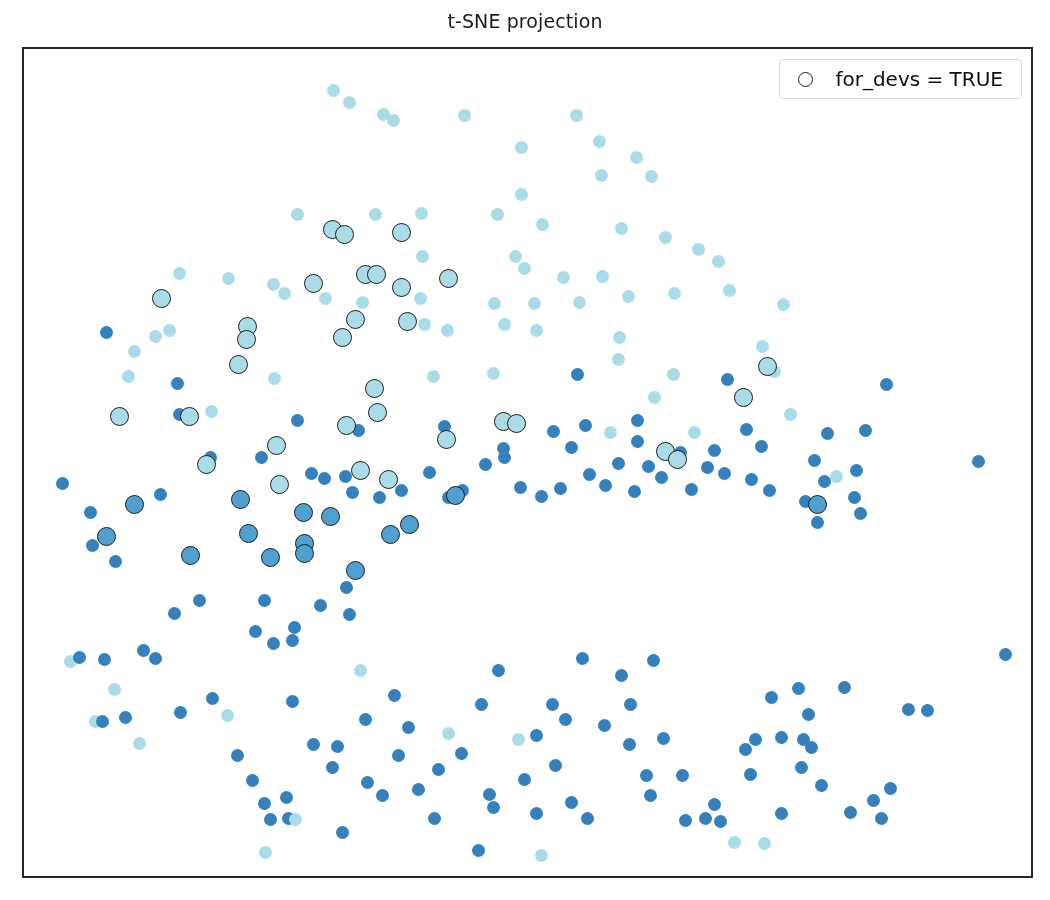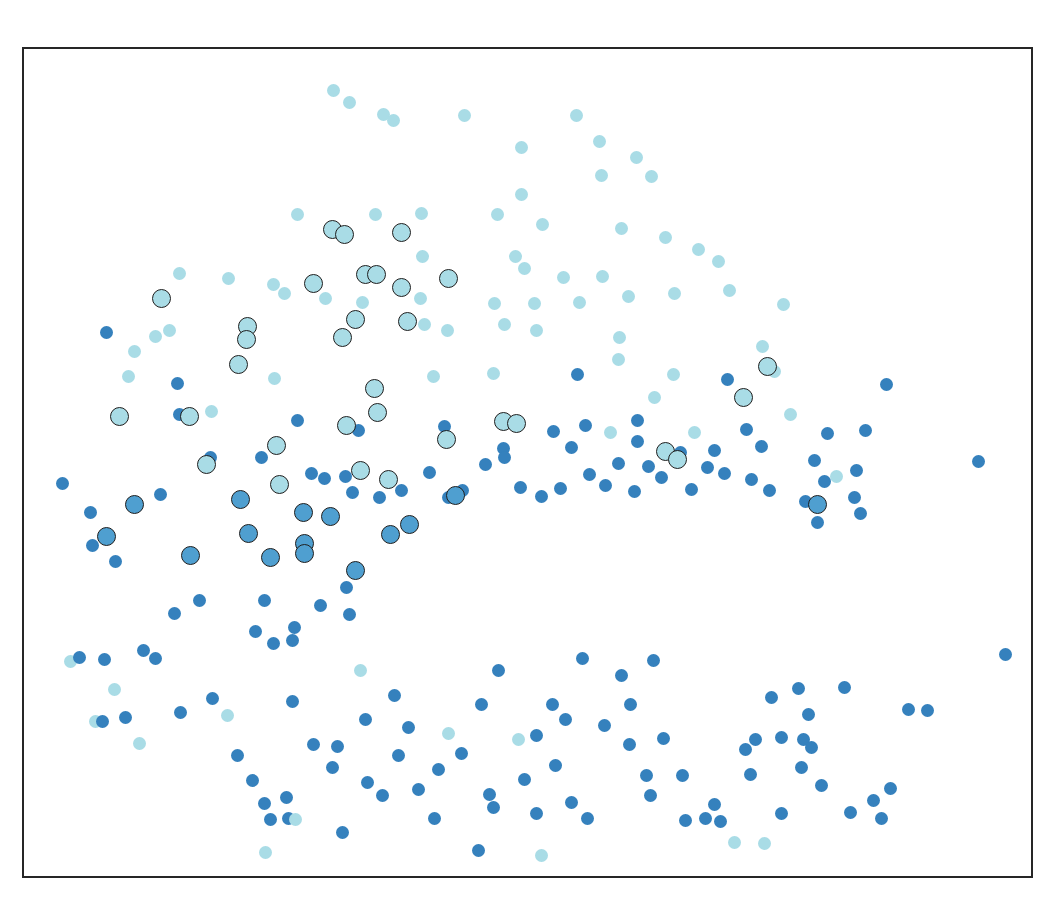--- a/index.html
+++ b/index.html
@@ -83,20 +83,21 @@
     font-family: "DejaVu Sans", sans-serif;
     white-space: nowrap;
     padding-right: 4px;
   }
 </style>
 </head>
 <body>
 
 <div id="figure">
 
+  <div id="chart-title">t-SNE projection</div>
 
   <div id="plot-area">
     <div id="points-layer">
         <div class="pt plain" style="width: 13px; height: 13px; left: 302.5px; top: 34.5px; background: rgb(169, 220, 230);"></div>
         <div class="pt plain" style="width: 13px; height: 13px; left: 318.5px; top: 46.5px; background: rgb(169, 220, 230);"></div>
         <div class="pt plain" style="width: 13px; height: 13px; left: 352.5px; top: 58.5px; background: rgb(169, 220, 230);"></div>
         <div class="pt plain" style="width: 13px; height: 13px; left: 362.5px; top: 64.5px; background: rgb(169, 220, 230);"></div>
         <div class="pt plain" style="width: 13px; height: 13px; left: 433.5px; top: 59.5px; background: rgb(169, 220, 230);"></div>
         <div class="pt plain" style="width: 13px; height: 13px; left: 545.5px; top: 59.5px; background: rgb(169, 220, 230);"></div>
         <div class="pt plain" style="width: 13px; height: 13px; left: 490.5px; top: 91.5px; background: rgb(169, 220, 230);"></div>
@@ -358,15 +359,19 @@
         <div class="pt dev" style="width: 19px; height: 19px; left: 783.5px; top: 445.5px; background: rgb(79, 159, 208); border-color: rgb(31, 31, 31);"></div>
         <div class="pt dev" style="width: 19px; height: 19px; left: 72.5px; top: 477.5px; background: rgb(79, 159, 208); border-color: rgb(31, 31, 31);"></div>
         <div class="pt dev" style="width: 19px; height: 19px; left: 156.5px; top: 496.5px; background: rgb(79, 159, 208); border-color: rgb(31, 31, 31);"></div>
         <div class="pt dev" style="width: 19px; height: 19px; left: 214.5px; top: 474.5px; background: rgb(79, 159, 208); border-color: rgb(31, 31, 31);"></div>
         <div class="pt dev" style="width: 19px; height: 19px; left: 236.5px; top: 498.5px; background: rgb(79, 159, 208); border-color: rgb(31, 31, 31);"></div>
         <div class="pt dev" style="width: 19px; height: 19px; left: 270.5px; top: 484.5px; background: rgb(79, 159, 208); border-color: rgb(31, 31, 31);"></div>
         <div class="pt dev" style="width: 19px; height: 19px; left: 270.5px; top: 494.5px; background: rgb(79, 159, 208); border-color: rgb(31, 31, 31);"></div>
         <div class="pt dev" style="width: 19px; height: 19px; left: 321.5px; top: 511.5px; background: rgb(79, 159, 208); border-color: rgb(31, 31, 31);"></div>
       </div>
 
+    <div id="legend">
+      <span id="legend-marker"></span>
+      <span id="legend-label">for_devs = TRUE</span>
+    </div>
   </div>
 
 </div>
 
 </body></html>

